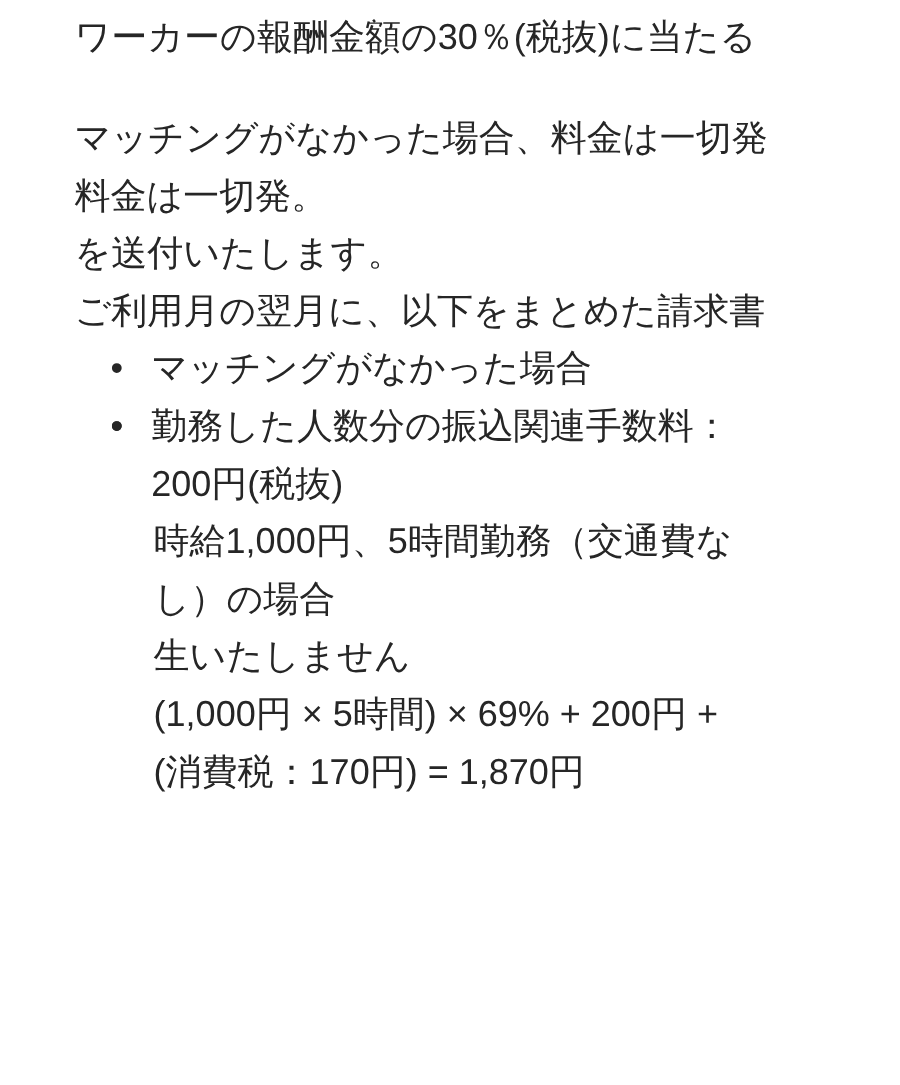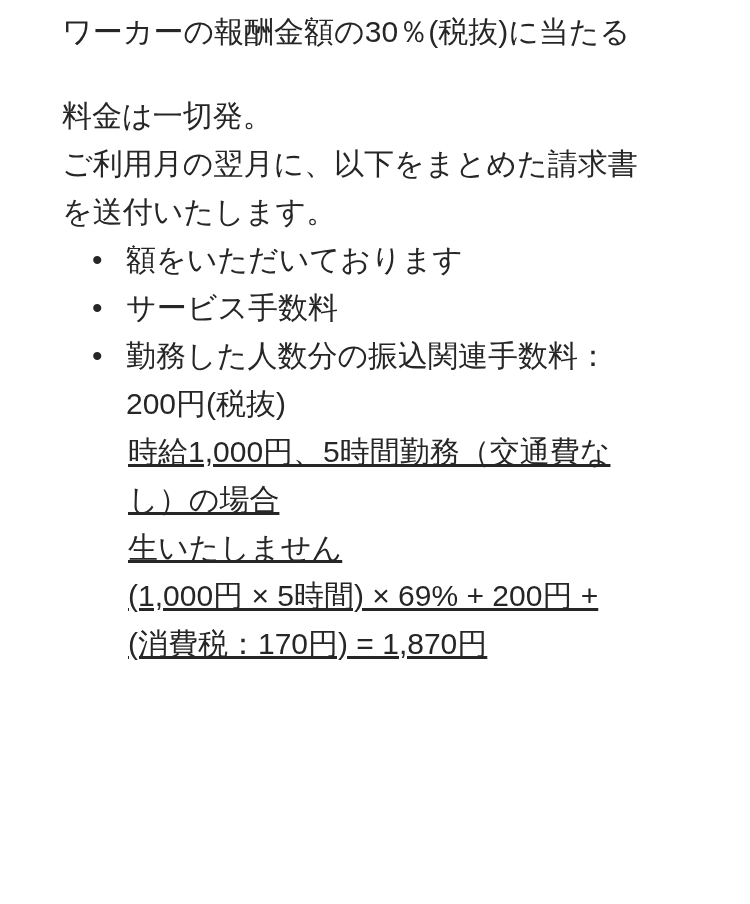--- a/index.html
+++ b/index.html
@@ -43,46 +43,45 @@
     left: 30px;
     top: 0;
     font-size: 30px;
   }
   .example-heading {
     margin-top: 28px;
     white-space: nowrap;
   }
   .example-line {
     padding-left: 66px;
-    text-decoration: underline;
   }
 </style>
 </head>
 <body>
 
 <div class="page">
 
   <div class="para">
     <div class="line">ワーカーの報酬金額の30％(税抜)に当たる</div>
   </div>
 
   <div class="para para-billing">
+    <div class="line">マッチングがなかった場合、料金は一切発</div>
     <div class="line">料金は一切発。</div>
+    <div class="line">を送付いたします。</div>
     <div class="line">ご利用月の翌月に、以下をまとめた請求書</div>
-    <div class="line">を送付いたします。</div>
   </div>
 
   <div class="invoice-list">
     <div class="list-item">
       <span class="bullet">•</span>
-      <div class="line">額をいただいております</div>
+      <div class="line">マッチングがなかった場合</div>
     </div>
     <div class="list-item">
       <span class="bullet">•</span>
-      <div class="line">サービス手数料</div>
     </div>
     <div class="list-item">
       <span class="bullet">•</span>
       <div class="line">勤務した人数分の振込関連手数料：</div>
       <div class="line">200円(税抜)</div>
     </div>
   </div>
 
 
   <div class="example-block">

